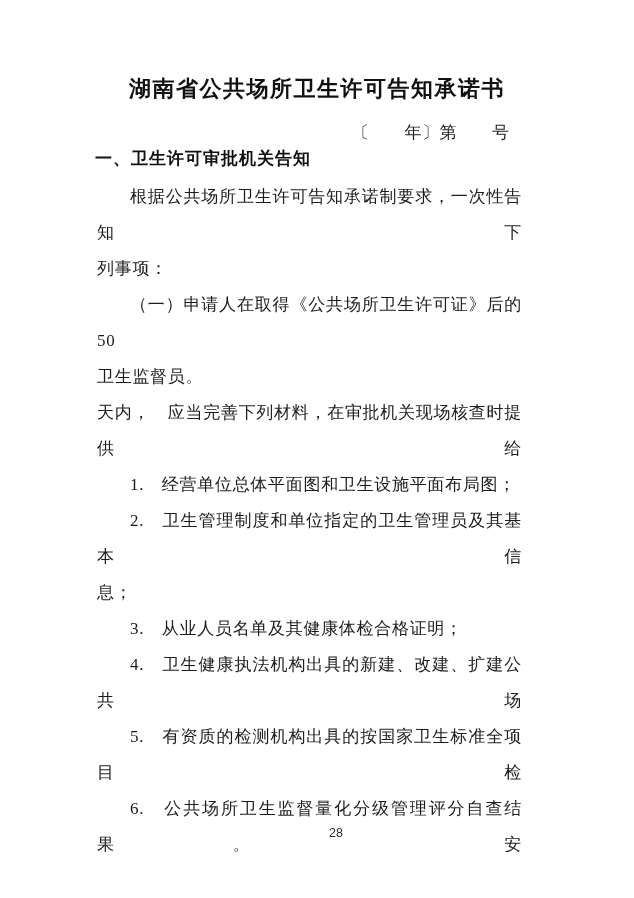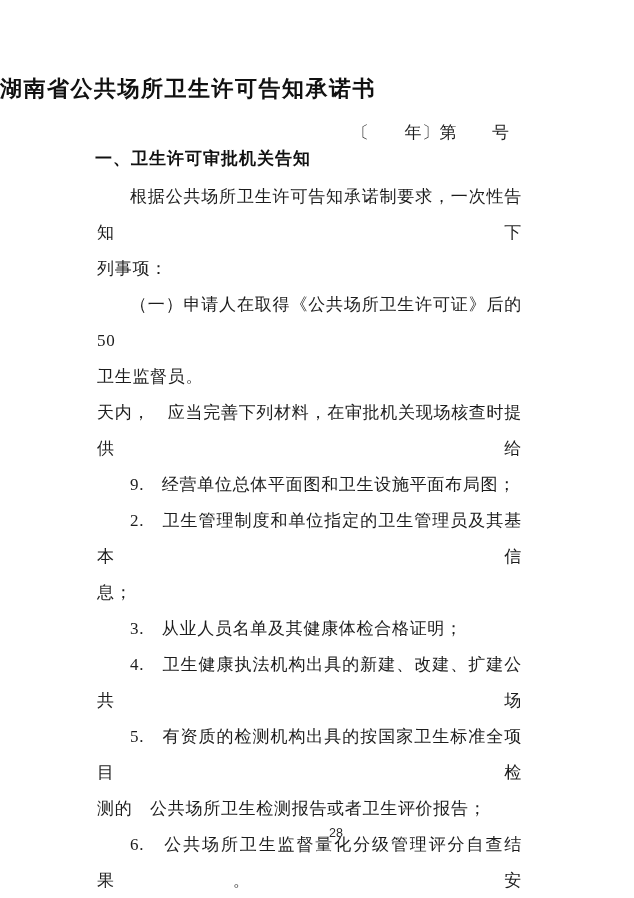--- a/index.html
+++ b/index.html
@@ -14,20 +14,21 @@
     background: #ffffff;
     overflow: hidden;
     font-family: "Liberation Serif", "DejaVu Serif", serif;
     color: #1c1c1c;
   }
   .doc-title {
     position: absolute;
     top: 74px;
     left: 0;
     width: 100%;
+    text-align: center;
     font-size: 22px;
     font-weight: bold;
     letter-spacing: 1.5px;
     color: #111111;
   }
   .doc-number {
     position: absolute;
     top: 113px;
     left: 352px;
     font-size: 17px;
@@ -83,24 +84,23 @@
   <div class="doc-number">〔　　年〕第　　号</div>
 
   <div class="section-heading">一、卫生许可审批机关告知</div>
 
   <div class="doc-body">
       <div class="line indent full">根据公共场所卫生许可告知承诺制要求，一次性告知下</div>
       <div class="line">列事项：</div>
       <div class="line indent full">（一）申请人在取得《公共场所卫生许可证》后的 50</div>
       <div class="line">卫生监督员。</div>
       <div class="line full">天内，　应当完善下列材料，在审批机关现场核查时提供给</div>
-      <div class="line indent">9.　经营单位总体平面图和卫生设施平面布局图；</div>
+      <div class="line indent">1.　经营单位总体平面图和卫生设施平面布局图；</div>
       <div class="line indent full">2.　卫生管理制度和单位指定的卫生管理员及其基本信</div>
       <div class="line">息；</div>
       <div class="line indent">3.　从业人员名单及其健康体检合格证明；</div>
       <div class="line indent full">4.　卫生健康执法机构出具的新建、改建、扩建公共场</div>
       <div class="line indent full">5.　有资质的检测机构出具的按国家卫生标准全项目检</div>
-      <div class="line">测的　公共场所卫生检测报告或者卫生评价报告；</div>
       <div class="line indent full">6.　公共场所卫生监督量化分级管理评分自查结果。　安</div>
     </div>
 
   <div class="page-number">28</div>
 </div>
 
 </body></html>

